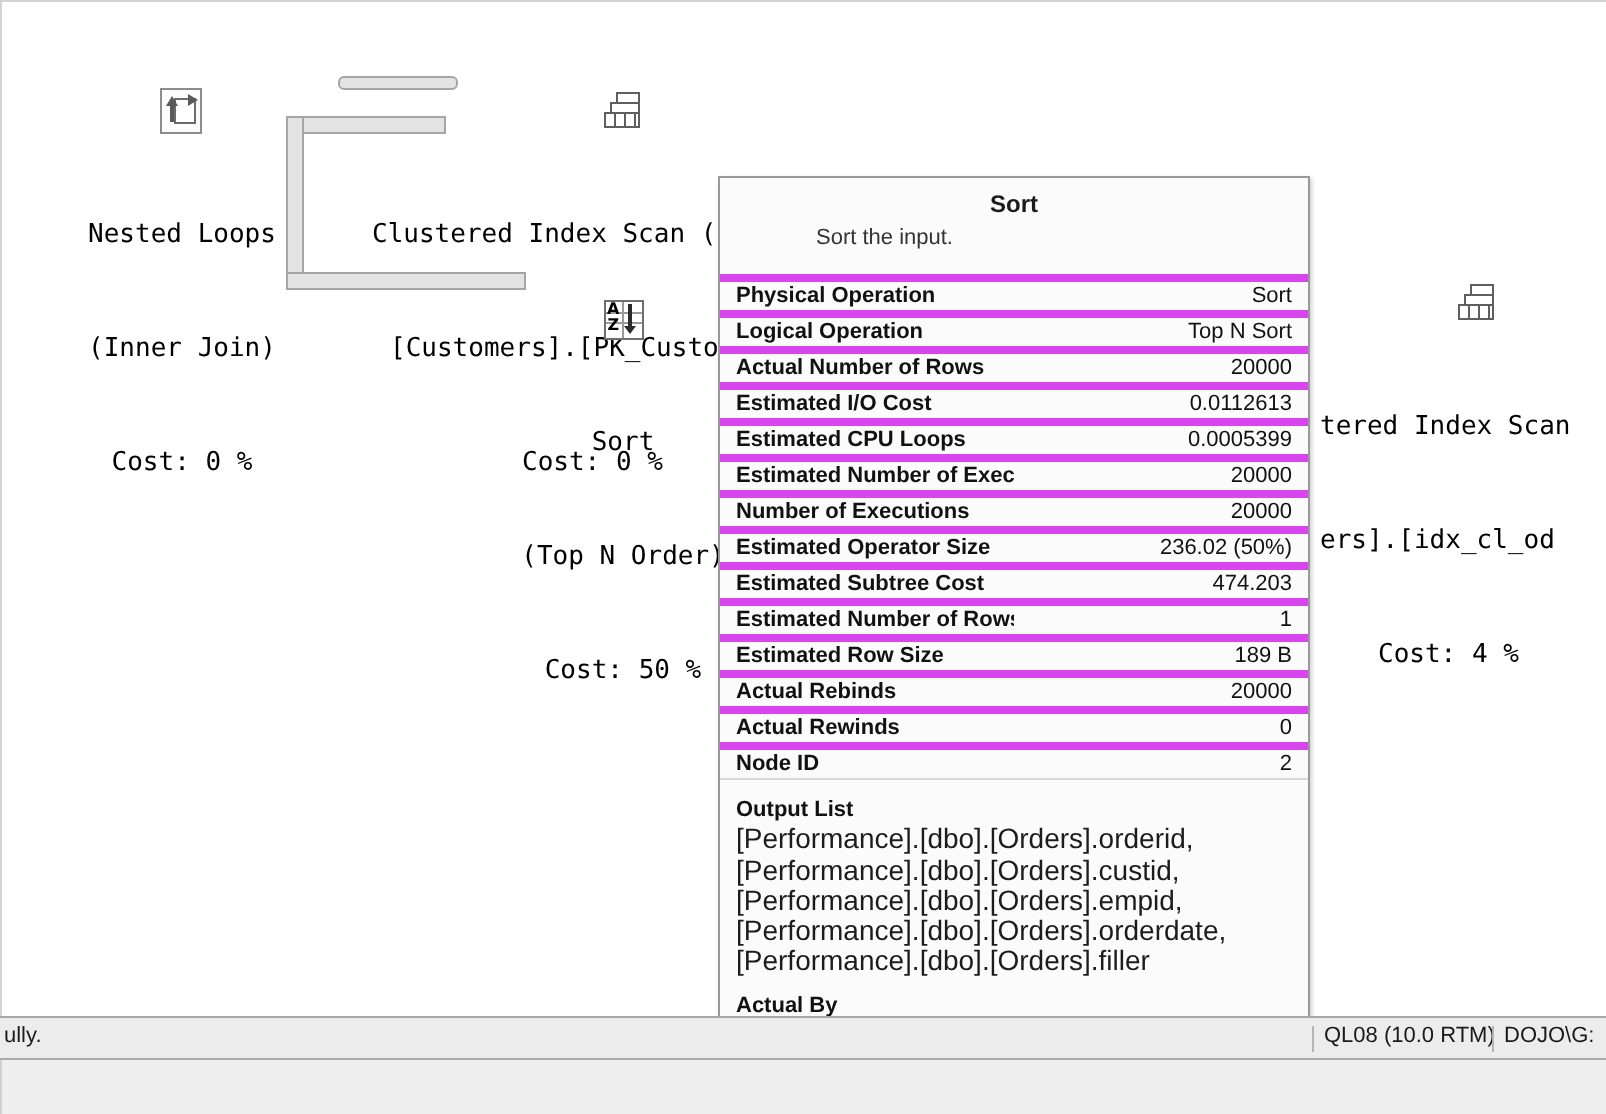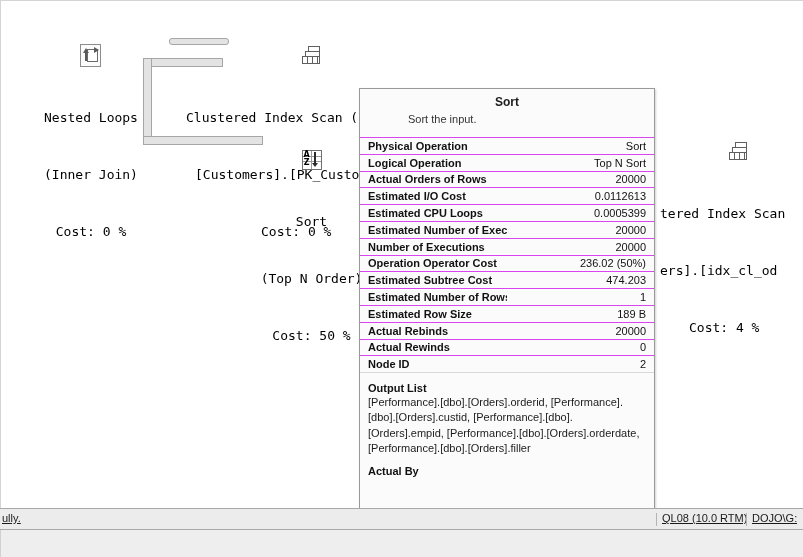--- a/index.html
+++ b/index.html
@@ -189,21 +189,21 @@
   }
   .tt-table {
     width: 100%;
     border-collapse: collapse;
     table-layout: fixed;
   }
   .tt-table tr { height: 16.8px; }
   .tt-table td {
     font-size: 11px;
     padding: 1px 0 1px 0;
-    border-top: 1px solid #d946ef;
+    border-top: 4px solid #d946ef;
     color: #111111;
     overflow: hidden;
     white-space: nowrap;
   }
   .tt-table tr:last-child td { border-bottom: 1px solid #d8d8d8; }
   .tt-key {
     font-weight: bold;
     padding-left: 8px !important;
   }
   .tt-val {
@@ -211,21 +211,21 @@
     padding-right: 8px !important;
     color: #1c1c1c;
   }
   .tt-section {
     font-size: 11px;
     font-weight: bold;
     color: #111111;
     padding: 9px 8px 1px 8px;
   }
   .tt-body {
-    font-size: 11px;
+    font-size: 14px;
     color: #1c1c1c;
     padding: 0 8px 0 8px;
     line-height: 15.2px;
     word-break: break-word;
   }
 
   
   #status-bar {
     position: absolute;
     left: 0;
@@ -237,21 +237,20 @@
     border-bottom: 1px solid #a8a8a8;
     box-sizing: border-box;
     font-size: 11px;
     color: #1a1a1a;
   }
   #status-bar .sb-cell {
     position: absolute;
     top: 3px;
     white-space: nowrap;
     overflow: hidden;
-    text-decoration: underline;
   }
   .sb-left { left: 2px; }
   .sb-server { left: 662px; }
   .sb-user { left: 752px; }
   .sb-div {
     position: absolute;
     top: 4px;
     width: 1px;
     height: 13px;
     background: #b4b4b4;
@@ -344,41 +343,41 @@
     <tbody id="tt-rows">
         <tr>
           <td class="tt-key">Physical Operation</td>
           <td class="tt-val">Sort</td>
         </tr>
         <tr>
           <td class="tt-key">Logical Operation</td>
           <td class="tt-val">Top N Sort</td>
         </tr>
         <tr>
-          <td class="tt-key">Actual Orders of Rows</td>
+          <td class="tt-key">Actual Number of Rows</td>
           <td class="tt-val">20000</td>
         </tr>
         <tr>
           <td class="tt-key">Estimated I/O Cost</td>
           <td class="tt-val">0.0112613</td>
         </tr>
         <tr>
           <td class="tt-key">Estimated CPU Loops</td>
           <td class="tt-val">0.0005399</td>
         </tr>
         <tr>
           <td class="tt-key">Estimated Number of Executions</td>
           <td class="tt-val">20000</td>
         </tr>
         <tr>
           <td class="tt-key">Number of Executions</td>
           <td class="tt-val">20000</td>
         </tr>
         <tr>
-          <td class="tt-key">Operation Operator Cost</td>
+          <td class="tt-key">Estimated Operator Size</td>
           <td class="tt-val">236.02 (50%)</td>
         </tr>
         <tr>
           <td class="tt-key">Estimated Subtree Cost</td>
           <td class="tt-val">474.203</td>
         </tr>
         <tr>
           <td class="tt-key">Estimated Number of Rows</td>
           <td class="tt-val">1</td>
         </tr>

